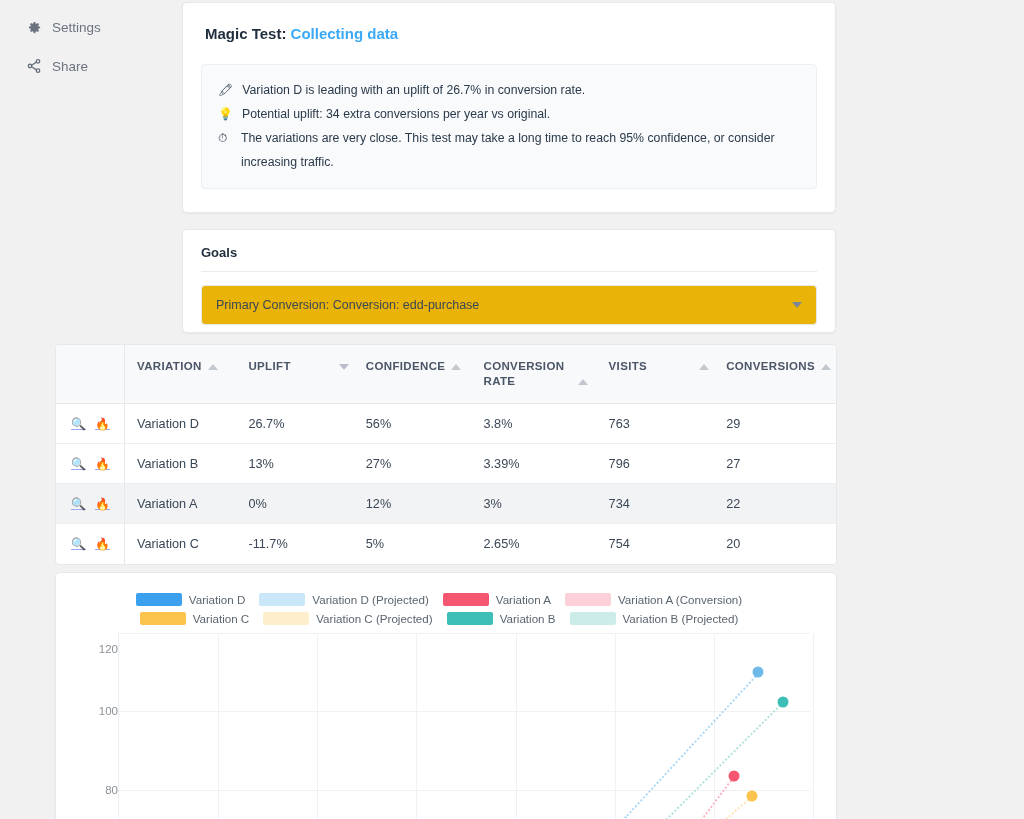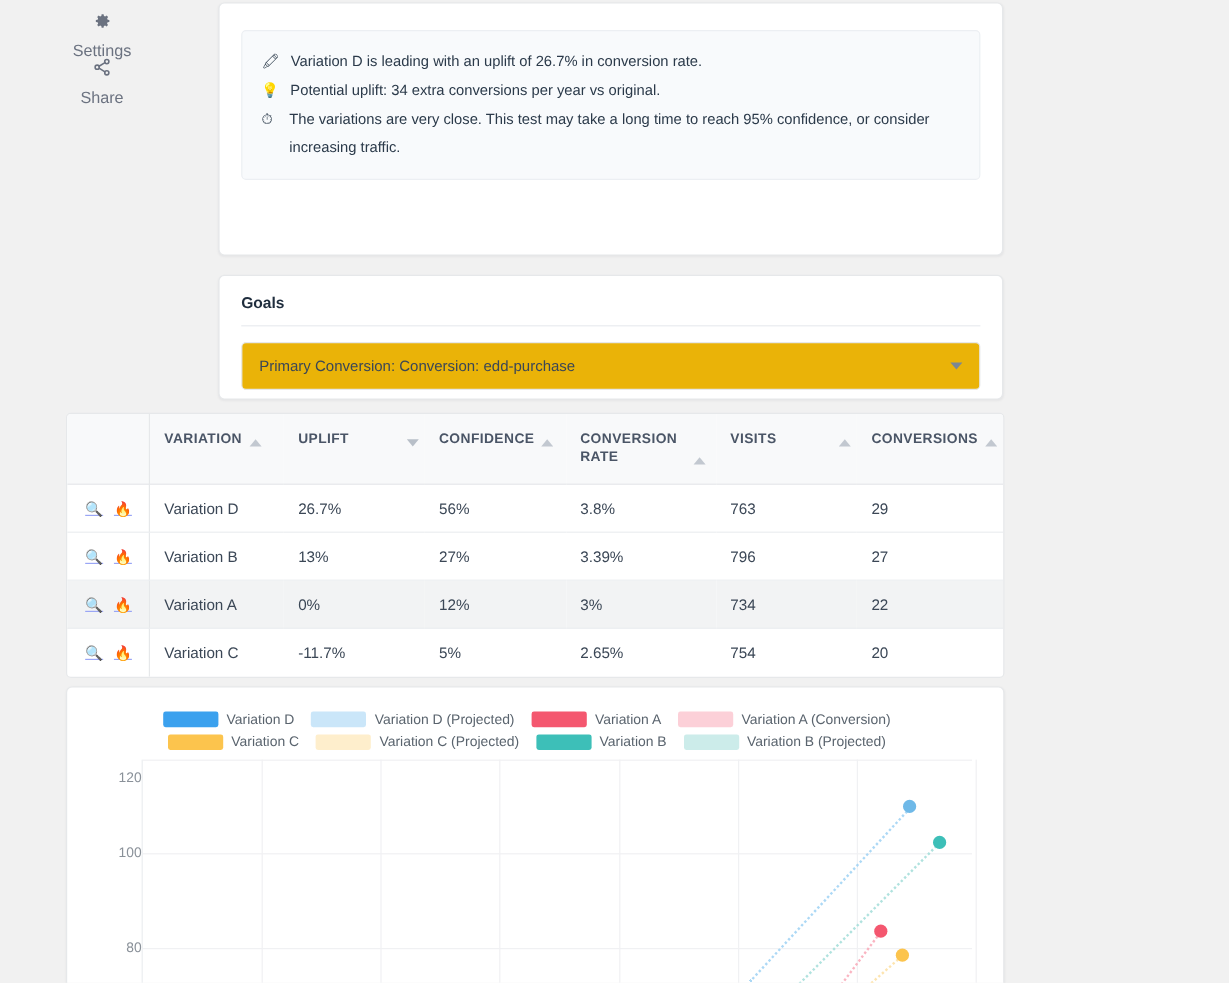--- a/index.html
+++ b/index.html
@@ -9,21 +9,21 @@
     font-family: "Liberation Sans", sans-serif;
     overflow: hidden;
   }
   body { position: relative; }
 
   
   #sidebar { position: absolute; left: 0; top: 0; width: 170px; padding-top: 6px; }
   .side-item {
     display: flex; align-items: center; gap: 10px;
     height: 36px; margin: 3px 12px; padding: 0 14px;
-    border-radius: 6px; color: #6b7280; font-size: 13.5px; flex-direction: column;
+    border-radius: 6px; color: #6b7280; font-size: 13.5px;
   }
   .side-item.active {
     background: #ffffff; color: #222f3e; font-weight: 600;
     box-shadow: 0 1px 3px rgba(0,0,0,.10), 0 0 0 1px rgba(0,0,0,.02);
     height: 38px;
   }
   .side-ico { width: 16px; height: 16px; display: inline-flex; align-items: center; justify-content: center; flex: 0 0 16px; }
   .side-ico svg { display: block; }
 
   
@@ -62,21 +62,21 @@
   
   #results-table { position: absolute; left: 55px; top: 344px; width: 782px; background: #fff;
     border: 1px solid #e6e8ea; border-radius: 4px; overflow: hidden; }
   table { border-collapse: collapse; width: 100%; }
   thead th {
     background: #f8f9fa; text-align: left; vertical-align: top;
     padding: 14px 6px 14px 0; font-size: 11.5px; font-weight: 700;
     letter-spacing: .35px; color: #4a5566; text-transform: uppercase;
     border-bottom: 1px solid #e6e8ea; height: 56px;
   }
-  thead th .th-wrap { display: flex; align-items: center; gap: 6px; }
+  thead th .th-wrap { display: flex; align-items: flex-start; gap: 6px; }
   thead th .th-label { line-height: 15px; }
   .sort { width: 9px; height: 9px; flex: 0 0 9px; margin-top: 3px; position: relative; }
   .sort::after { content: ""; position: absolute; left: 0; top: 2px;
     border-left: 5px solid transparent; border-right: 5px solid transparent; }
   .sort.asc::after  { border-bottom: 6px solid #c2c8d0; }
   .sort.desc::after { border-top: 6px solid #b8bfc8; }
   tbody td {
     font-size: 12.7px; color: #3b4756; padding: 0 6px 0 0;
     height: 40px; border-bottom: 1px solid #eceef0;
   }
@@ -134,20 +134,24 @@
           <circle cx="18" cy="19" r="2.6"></circle>
         <line x1="8.3" y1="10.8" x2="15.7" y2="6.2"></line>
           <line x1="8.3" y1="13.2" x2="15.7" y2="17.8"></line>
       </svg>
     </span>
     <span>Share</span>
   </div>
 </div>
 
 <div class="card" id="summary-card">
+  <div id="test-title">
+    <span>Magic Test:</span>
+    <span class="status">Collecting data</span>
+  </div>
 
   <div id="insights">
     <div class="insight">
       <span class="emo">🖍</span>
       <span class="txt">Variation D is leading with an uplift of 26.7% in conversion rate.</span>
     </div>
     <div class="insight">
       <span class="emo">💡</span>
       <span class="txt">Potential uplift: 34 extra conversions per year vs original.</span>
     </div>

